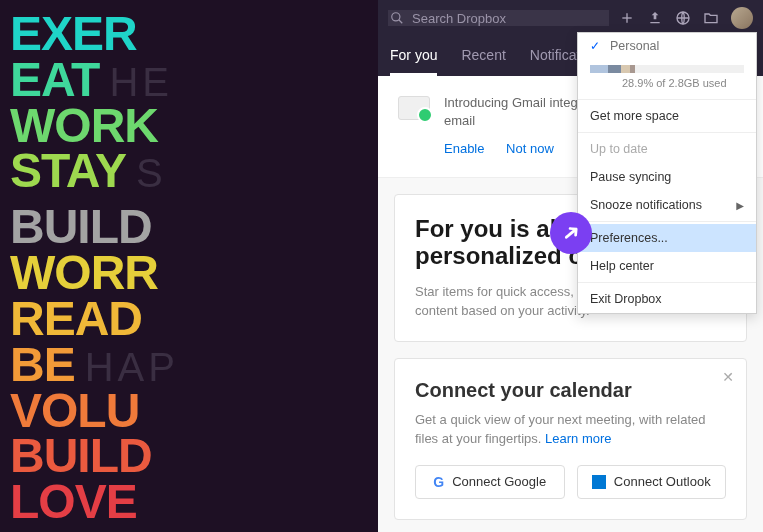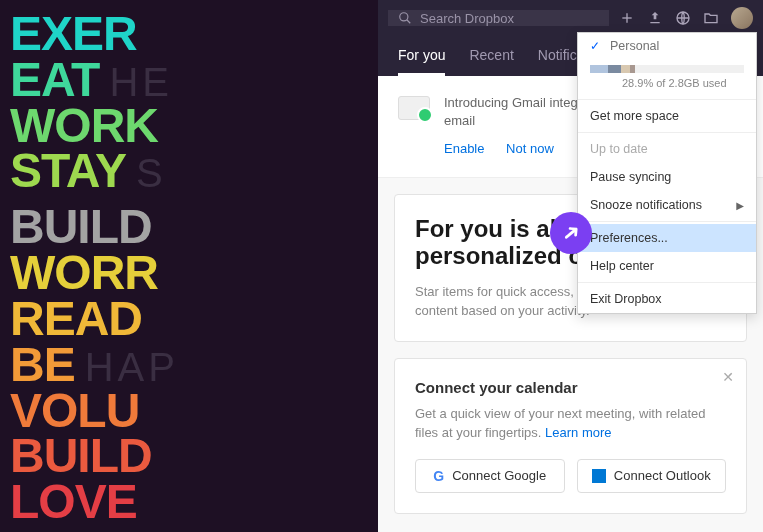--- a/index.html
+++ b/index.html
@@ -5,29 +5,29 @@
     * { margin: 0; padding: 0; box-sizing: border-box; font-family: -apple-system, BlinkMacSystemFont, 'Segoe UI', Arial, sans-serif; }
     body { width: 763px; height: 532px; overflow: hidden; display: flex; background: #1a0e1f; }
     
     .wallpaper { width: 378px; height: 532px; background: #1e1024; padding: 8px 10px; position: relative; overflow: hidden; }
     .wallpaper-line { display: flex; align-items: baseline; gap: 10px; margin-bottom: -6px; }
     .w-bold { font-weight: 900; font-size: 48px; letter-spacing: -1px; line-height: 1.08; }
     .w-light { font-weight: 300; font-size: 40px; letter-spacing: 4px; color: #3a2e42; }
     
     .app { flex: 1; display: flex; flex-direction: column; background: #f8f8f8; position: relative; }
     .topbar { height: 36px; background: #2a2438; display: flex; align-items: center; padding: 0 10px; gap: 10px; }
-    .search-wrap { flex: 1; display: flex; align-items: center; gap: 8px; background: #3a3448; border-radius: 0; padding: 4px 10px; height: 16px; }
+    .search-wrap { flex: 1; display: flex; align-items: center; gap: 8px; background: #3a3448; border-radius: 0; padding: 4px 2px; height: 16px; }
     .search-icon { width: 14px; height: 14px; color: #9a93a8; }
     .search-input { background: transparent; border: none; color: #ccc; font-size: 13px; outline: none; flex: 1; }
     .search-input::placeholder { color: #9a93a8; }
     .top-icons { display: flex; align-items: center; gap: 12px; }
     .top-icon { width: 16px; height: 16px; color: #aaa3b8; cursor: pointer; display: flex; align-items: center; justify-content: center; }
     .avatar { width: 22px; height: 22px; border-radius: 50%; background: linear-gradient(135deg, #b8a890, #8a7560); cursor: pointer; }
     
-    .tabs { height: 40px; background: #2a2438; display: flex; align-items: flex-end; padding: 0 20px; gap: 24px; }
+    .tabs { height: 40px; background: #2a2438; display: flex; align-items: flex-end; padding: 0 12px; gap: 24px; }
     .tab { color: #a099b0; font-size: 14px; padding-bottom: 10px; cursor: pointer; border-bottom: 3px solid transparent; }
     .tab.active { color: #fff; border-bottom-color: #fff; font-weight: 500; }
     
     .content { flex: 1; overflow: hidden; }
     
     .banner { display: flex; align-items: flex-start; gap: 14px; padding: 18px 20px; border-bottom: 1px solid #eee; background: #fff; }
     .banner-icon { width: 32px; height: 24px; background: #f0f0f0; border: 1px solid #ddd; border-radius: 3px; position: relative; flex-shrink: 0; margin-top: 2px; }
     .banner-icon::after { content: ''; position: absolute; bottom: -4px; right: -4px; width: 12px; height: 12px; background: #2ecc71; border-radius: 50%; border: 2px solid #fff; }
     .banner-text { flex: 1; font-size: 13px; color: #666; line-height: 1.4; }
     .banner-links { margin-top: 10px; }
@@ -159,21 +159,21 @@
     </div>
 
     <div class="card">
       <div class="got-it">Got it</div>
       <div class="card-title">For you is all about personalized content</div>
       <div class="card-desc">Star items for quick access, and view suggested content based on your activity.</div>
     </div>
 
     <div class="card">
       <div class="card-close">✕</div>
-      <div style="font-size:15px;font-weight:600;color:#333;margin-bottom:8px;">Connect your calendar</div>
+      <div style="font-size:20px;font-weight:600;color:#333;margin-bottom:8px;">Connect your calendar</div>
       <div class="card-desc">
         <span>Get a quick view of your next meeting, with related files at your fingertips. </span><a href="#">Learn more</a>
       </div>
       <div class="connect-buttons">
         <div class="connect-btn">
           <span class="g-icon"><span class="g1">G</span></span>
           <span>Connect Google</span>
         </div>
         <div class="connect-btn">
           <span class="o-icon"></span>

